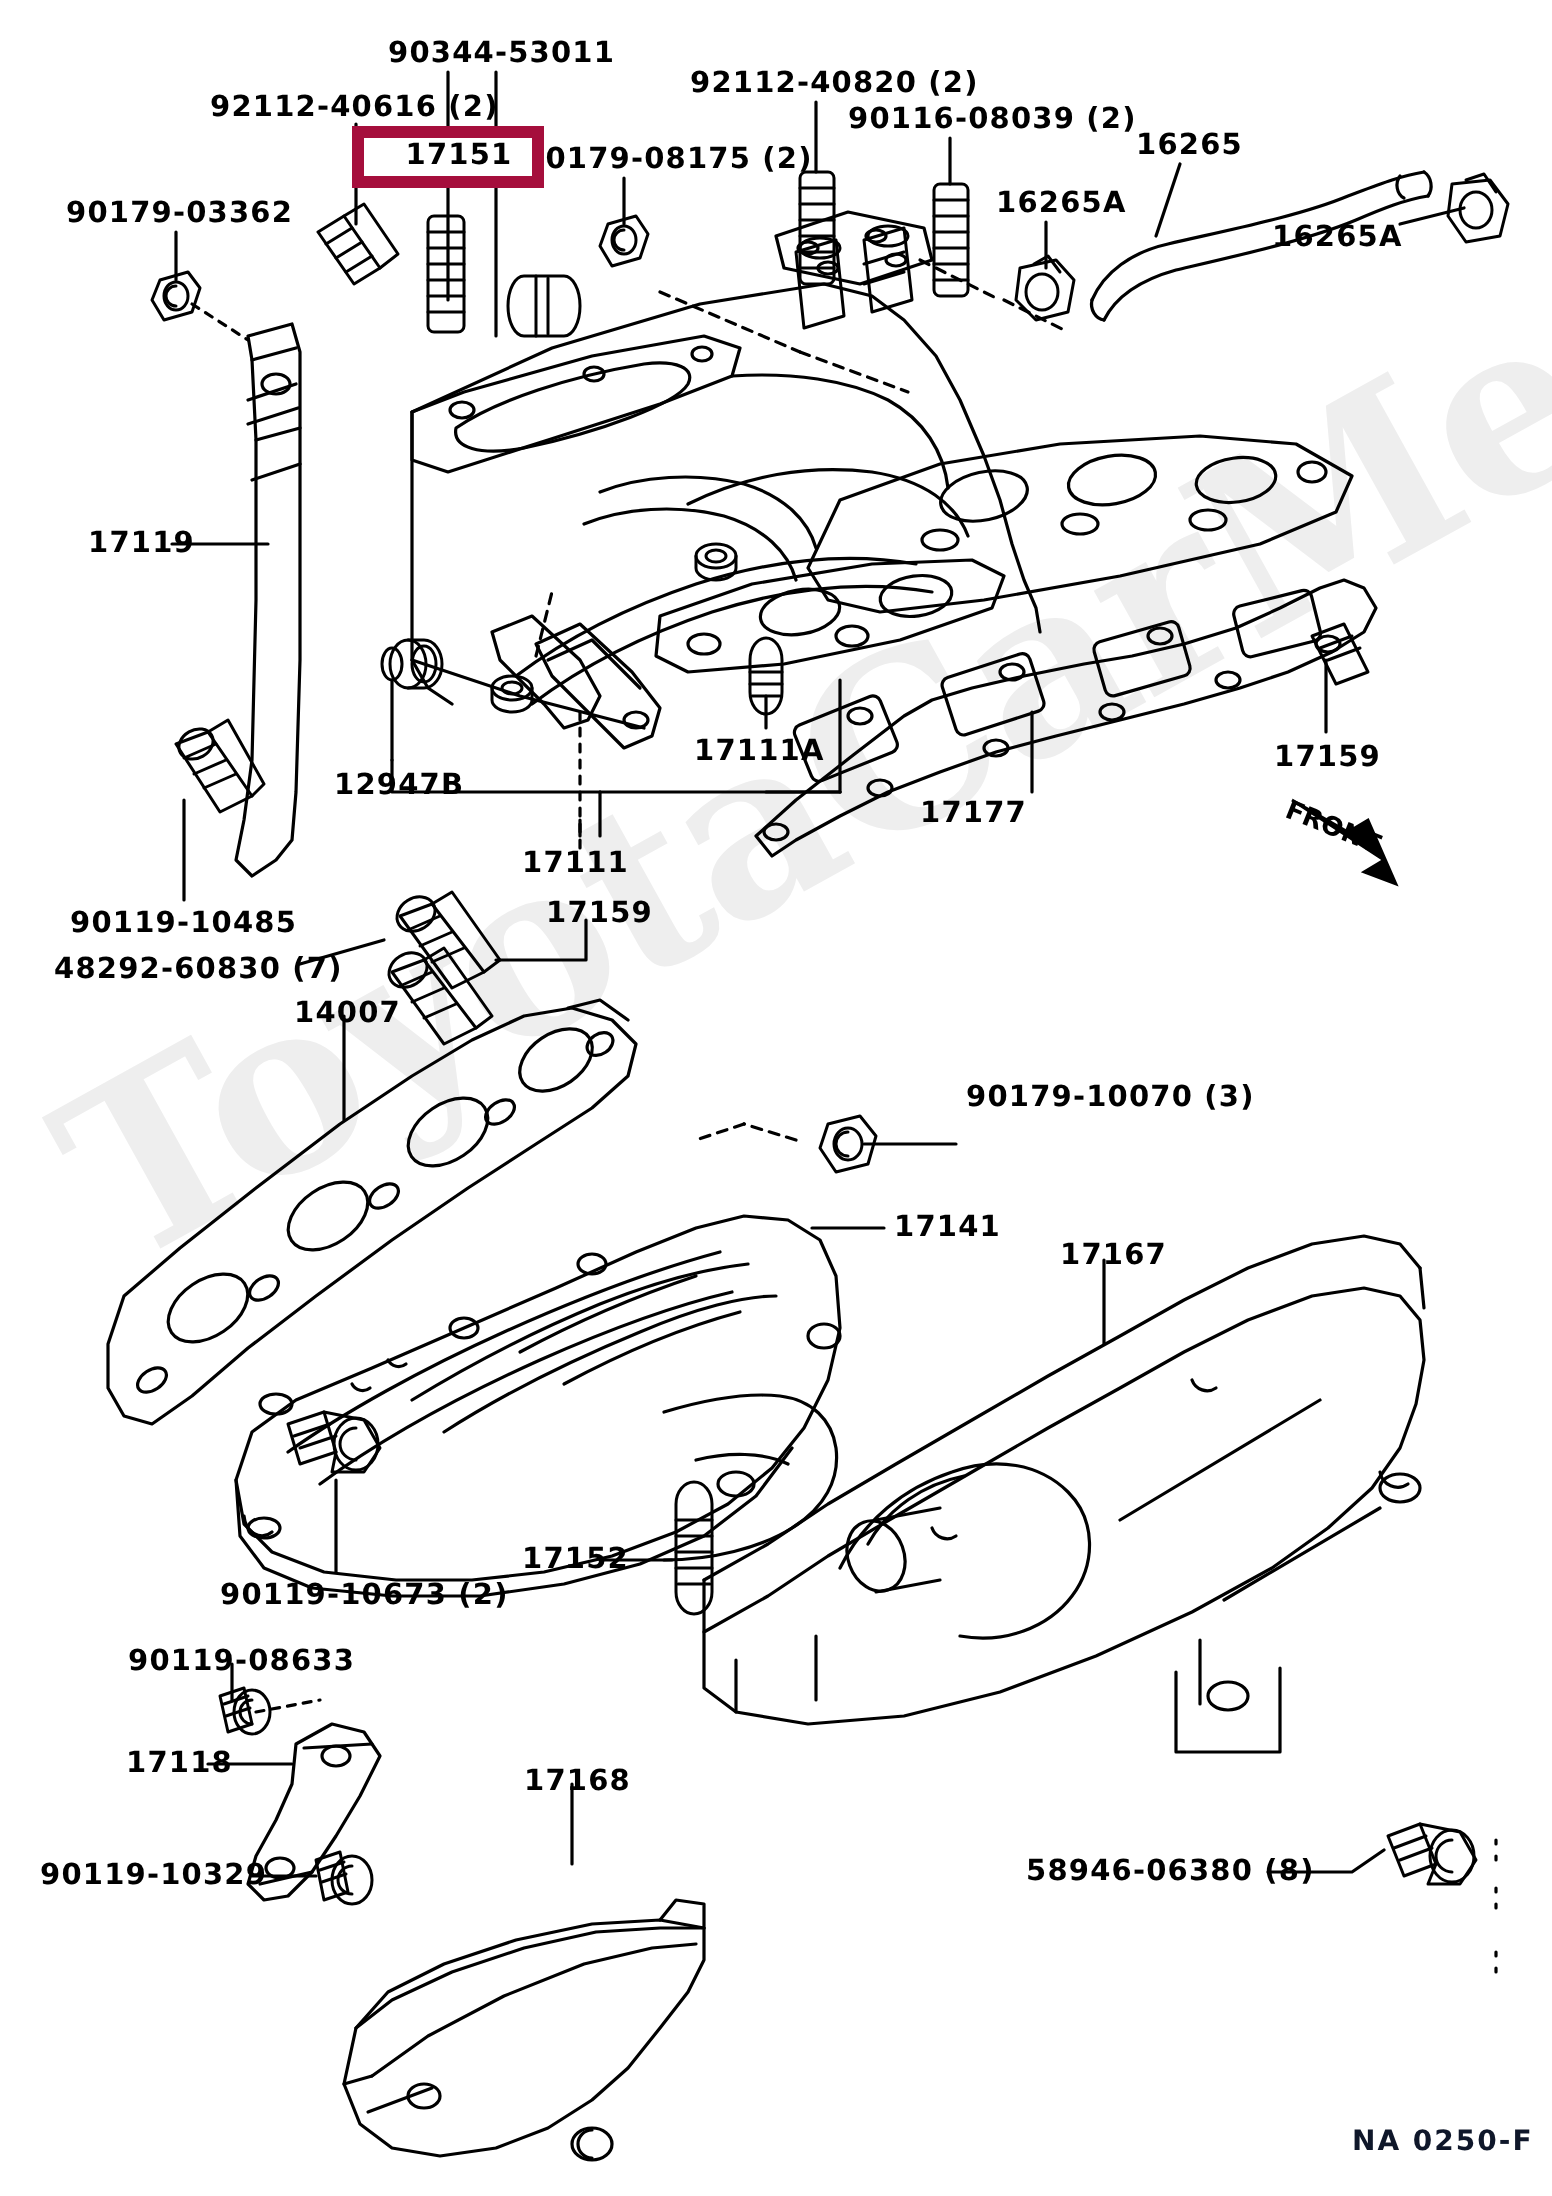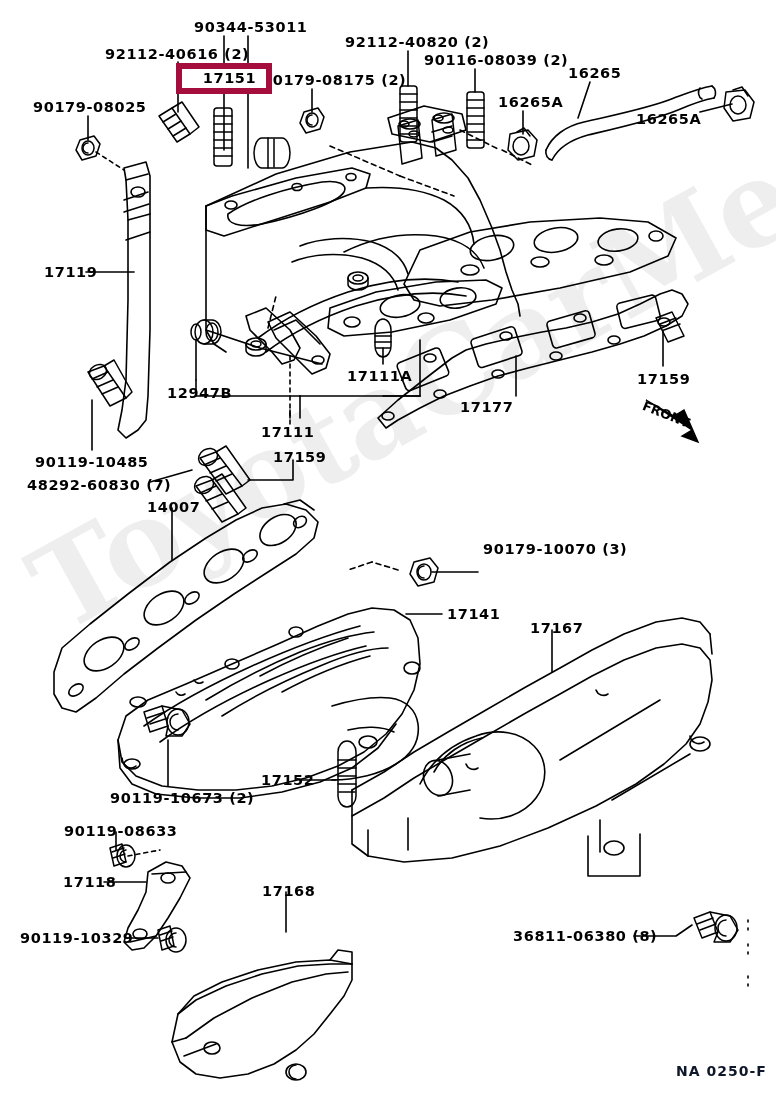--- a/index.html
+++ b/index.html
@@ -533,41 +533,41 @@
 
   <div id="labels">
     <div class="lbl" style="left:194px;top:20px">90344-53011</div>
     <div class="lbl" style="left:105px;top:47px">92112-40616 (2)</div>
     <div class="lbl" style="left:345px;top:35px">92112-40820 (2)</div>
     <div class="lbl" style="left:424px;top:53px">90116-08039 (2)</div>
     <div class="lbl" style="left:568px;top:66px">16265</div>
     <div class="lbl" style="left:262px;top:73px">90179-08175 (2)</div>
     <div class="lbl" style="left:498px;top:95px">16265A</div>
     <div class="lbl" style="left:636px;top:112px">16265A</div>
-    <div class="lbl" style="left:33px;top:100px">90179-08025</div>
+    <div class="lbl" style="left:33px;top:100px">90179-03362</div>
     <div class="lbl" style="left:44px;top:265px">17119</div>
     <div class="lbl" style="left:167px;top:386px">12947B</div>
     <div class="lbl" style="left:347px;top:369px">17111A</div>
     <div class="lbl" style="left:637px;top:372px">17159</div>
     <div class="lbl" style="left:460px;top:400px">17177</div>
     <div class="lbl" style="left:261px;top:425px">17111</div>
     <div class="lbl" style="left:273px;top:450px">17159</div>
     <div class="lbl" style="left:35px;top:455px">90119-10485</div>
     <div class="lbl" style="left:27px;top:478px">48292-60830 (7)</div>
     <div class="lbl" style="left:147px;top:500px">14007</div>
     <div class="lbl" style="left:483px;top:542px">90179-10070 (3)</div>
     <div class="lbl" style="left:447px;top:607px">17141</div>
     <div class="lbl" style="left:530px;top:621px">17167</div>
     <div class="lbl" style="left:261px;top:773px">17152</div>
     <div class="lbl" style="left:110px;top:791px">90119-10673 (2)</div>
     <div class="lbl" style="left:64px;top:824px">90119-08633</div>
     <div class="lbl" style="left:63px;top:875px">17118</div>
     <div class="lbl" style="left:262px;top:884px">17168</div>
     <div class="lbl" style="left:20px;top:931px">90119-10329</div>
-    <div class="lbl" style="left:513px;top:929px">36811-06380 (8)</div>
+    <div class="lbl" style="left:513px;top:929px">58946-06380 (8)</div>
   </div>
 
   <svg id="front-arrow" width="80" height="60" style="position:absolute;left:640px;top:390px;z-index:3">
     <polygon points="6,10 52,40 42,46 58,52 44,20 34,26" fill="#000" stroke="#000" stroke-width="1.4"></polygon>
   </svg>
   <div id="front-arrow-text">FRONT</div>
 
   <div class="footer-code" style="left:676px;top:1063px">NA 0250-F</div>
 
 </div>

